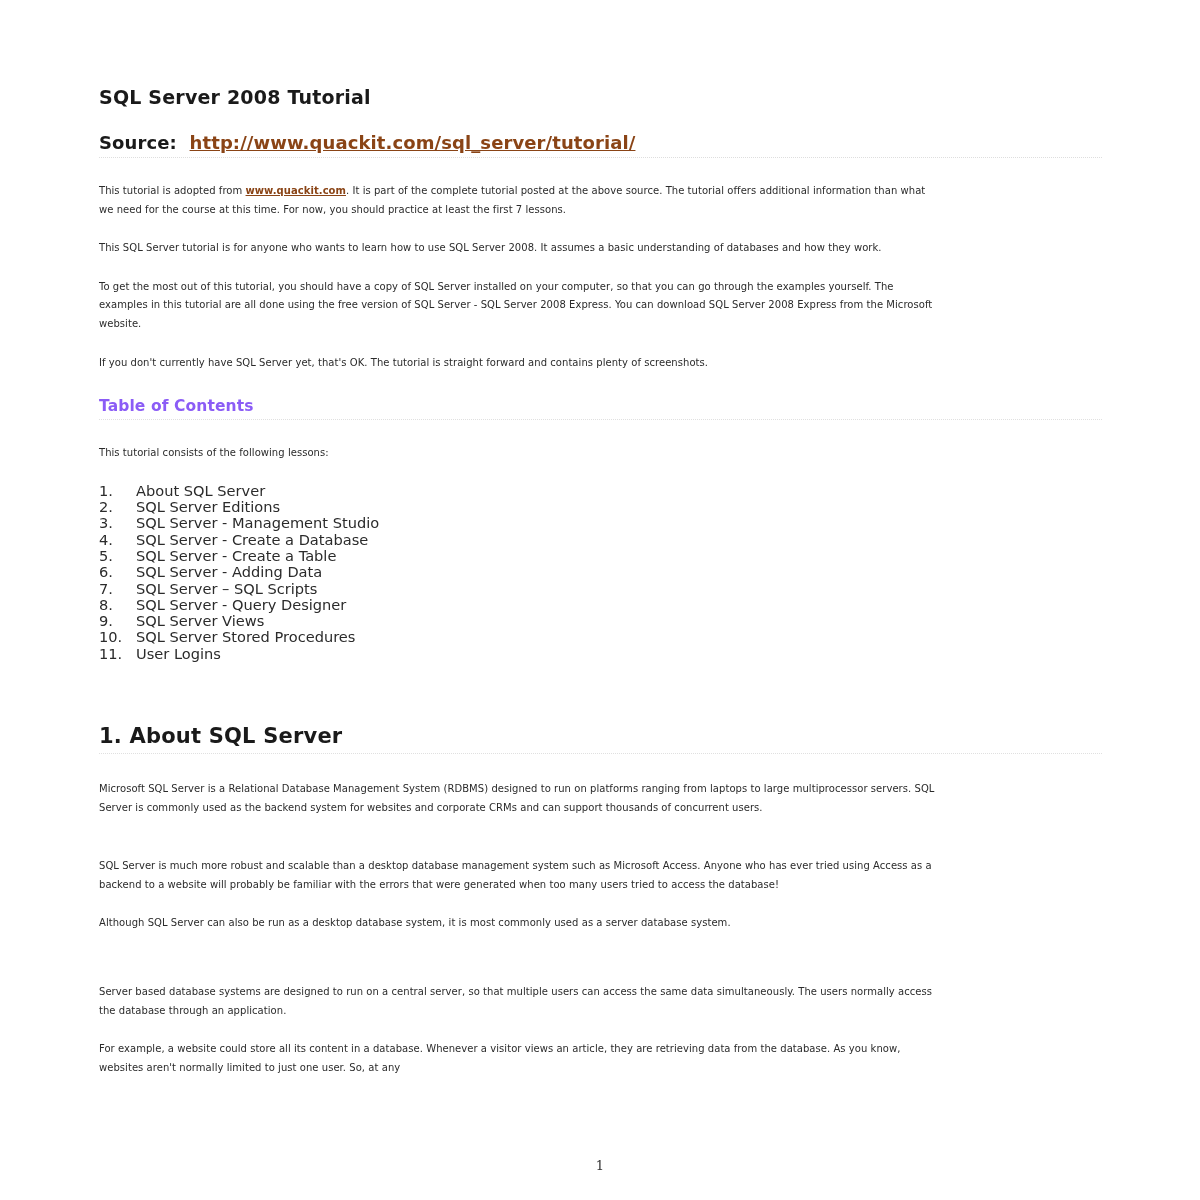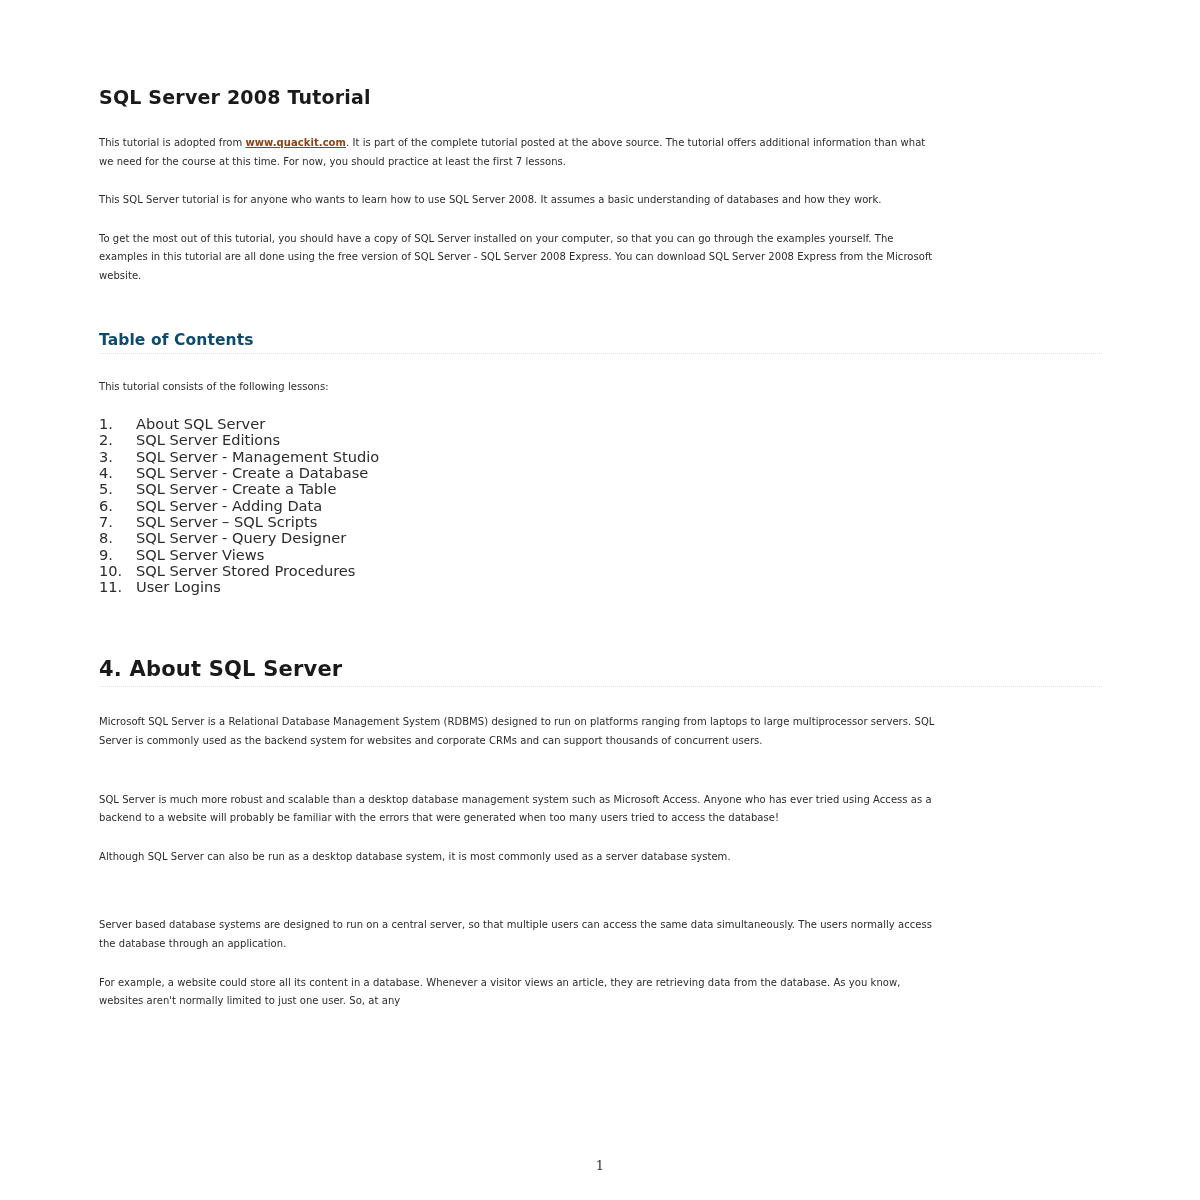--- a/index.html
+++ b/index.html
@@ -60,21 +60,21 @@
   .inline-link {
     color: #8a4416;
     text-decoration: underline;
     font-weight: bold;
   }
   h2.section-head {
     font-size: 15.5px;
     font-weight: bold;
     margin: 0;
     line-height: 20px;
-    color: #0c4a6e;
+    color: #8b5cf6;
     letter-spacing: 0.1px;
     padding-bottom: 3px;
     border-bottom: 1px dotted #e0e0e0;
     width: 1003px;
     box-sizing: border-box;
   }
   h1.big-head {
     font-size: 21px;
     font-weight: bold;
     margin: 0;
@@ -115,35 +115,40 @@
     color: #333333;
   }
 </style>
 </head>
 <body>
 
 <div class="page">
 
   <div class="doc-title">SQL Server 2008 Tutorial</div>
 
+  <div class="source-line">
+    <span class="source-label">Source:</span>
+    <span>&nbsp;</span><a class="link" href="#">http://www.quackit.com/sql_server/tutorial/</a>
+  </div>
 
   <div class="gap-lg"></div>
 
   <p class="body"><span>This tutorial is adopted from </span><a class="inline-link" href="#">www.quackit.com</a><span>. It is part of the complete tutorial posted at the above source. The tutorial offers additional information than what we need for the course at this time. For now, you should practice at least the first 7 lessons.</span></p>
 
   <div class="gap-md"></div>
 
   <p class="body">This SQL Server tutorial is for anyone who wants to learn how to use SQL Server 2008. It assumes a basic understanding of databases and how they work.</p>
 
   <div class="gap-md"></div>
 
   <p class="body">To get the most out of this tutorial, you should have a copy of SQL Server installed on your computer, so that you can go through the examples yourself. The examples in this tutorial are all done using the free version of SQL Server - SQL Server 2008 Express. You can download SQL Server 2008 Express from the Microsoft website.</p>
 
   <div class="gap-md"></div>
 
+  <p class="body">If you don't currently have SQL Server yet, that's OK. The tutorial is straight forward and contains plenty of screenshots.</p>
 
   <div class="gap-lg"></div>
 
   <h2 class="section-head">Table of Contents</h2>
 
   <div class="gap-lg"></div>
 
   <p class="body">This tutorial consists of the following lessons:</p>
 
   <div class="gap-md"></div>
@@ -190,21 +195,21 @@
         <span class="txt">SQL Server Stored Procedures</span>
       </li>
     <li>
         <span class="num">11.</span>
         <span class="txt">User Logins</span>
       </li>
   </ol>
 
   <div style="height:60px"></div>
 
-  <h1 class="big-head">4. About SQL Server</h1>
+  <h1 class="big-head">1. About SQL Server</h1>
 
   <div style="height:26px"></div>
 
   <p class="body">Microsoft SQL Server is a Relational Database Management System (RDBMS) designed to run on platforms ranging from laptops to large multiprocessor servers. SQL Server is commonly used as the backend system for websites and corporate CRMs and can support thousands of concurrent users.</p>
 
   <div class="gap-md"></div>
 
 
   <div class="gap-md"></div>
 

